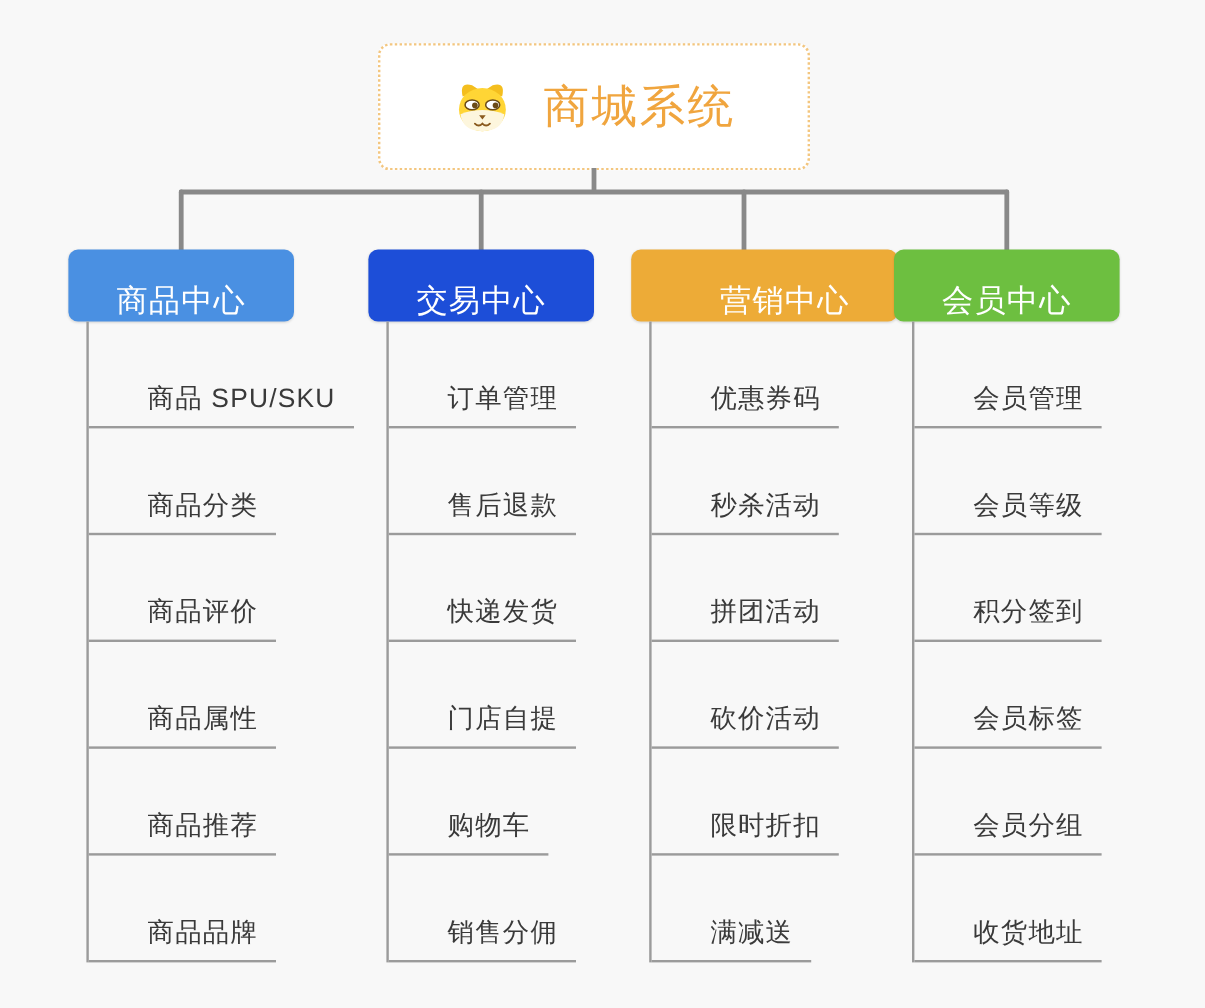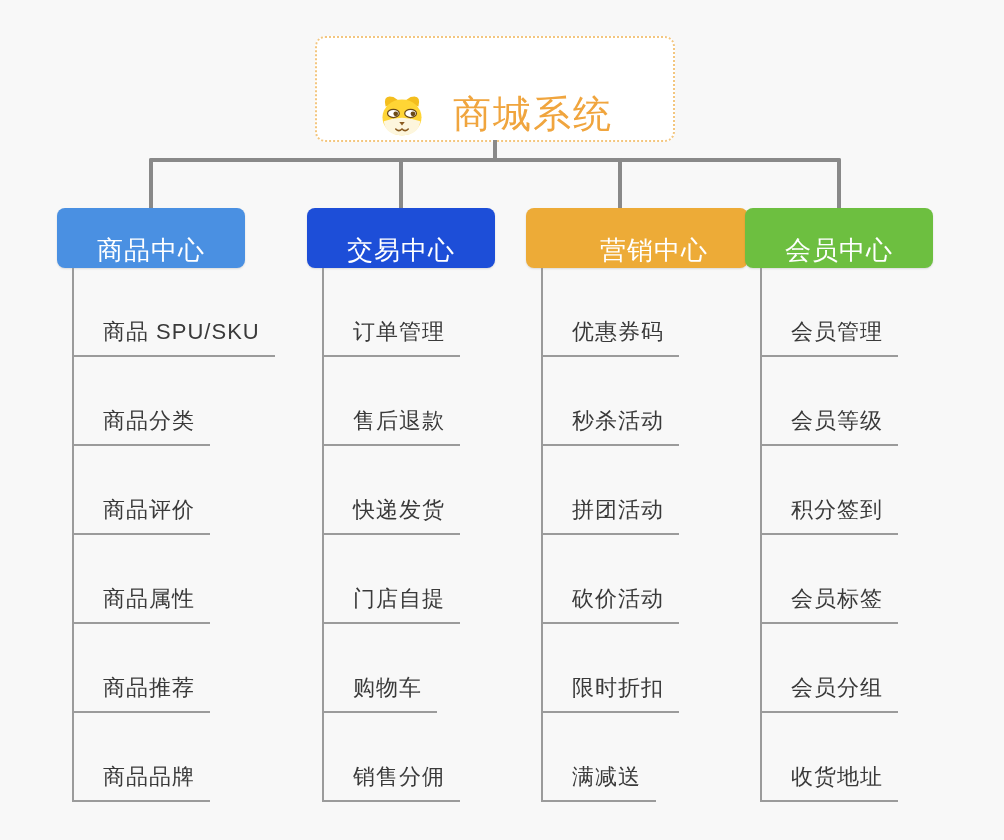--- a/index.html
+++ b/index.html
@@ -11,21 +11,21 @@
   }
   .canvas{position:relative;width:1004px;height:840px;}
 
   
   .root-node{
     position:absolute;left:315px;top:36px;width:360px;height:106px;
     background:#ffffff;
     border:2px dotted #f3c67f;
     border-radius:10px;
     box-sizing:border-box;
-    display:flex;align-items:flex-end;justify-content:center;gap:26px;
+    display:flex;align-items:center;justify-content:center;gap:26px;
   }
   .root-title{
     font-size:38px;
     letter-spacing:2px;
     color:#f0a53e;
     white-space:nowrap;
   }
   .shiba{width:50px;height:50px;display:inline-flex;}
 
   
@@ -61,21 +61,21 @@
   .bl1{left:322px;}
   .bl2{left:541px;}
   .bl3{left:760px;}
   .item-row{
     height:89px;
     display:flex;align-items:flex-end;
   }
   .item-label{
     display:inline-block;
     white-space:nowrap;
-    padding:0 15px 8px 29px;
+    padding:0 15px 8px 49px;
     border-bottom:2px solid #9b9b9b;
     font-size:22px;
     color:#3a3a3a;
     letter-spacing:1px;
   }
 </style>
 </head>
 <body>
 
 <div class="canvas">

